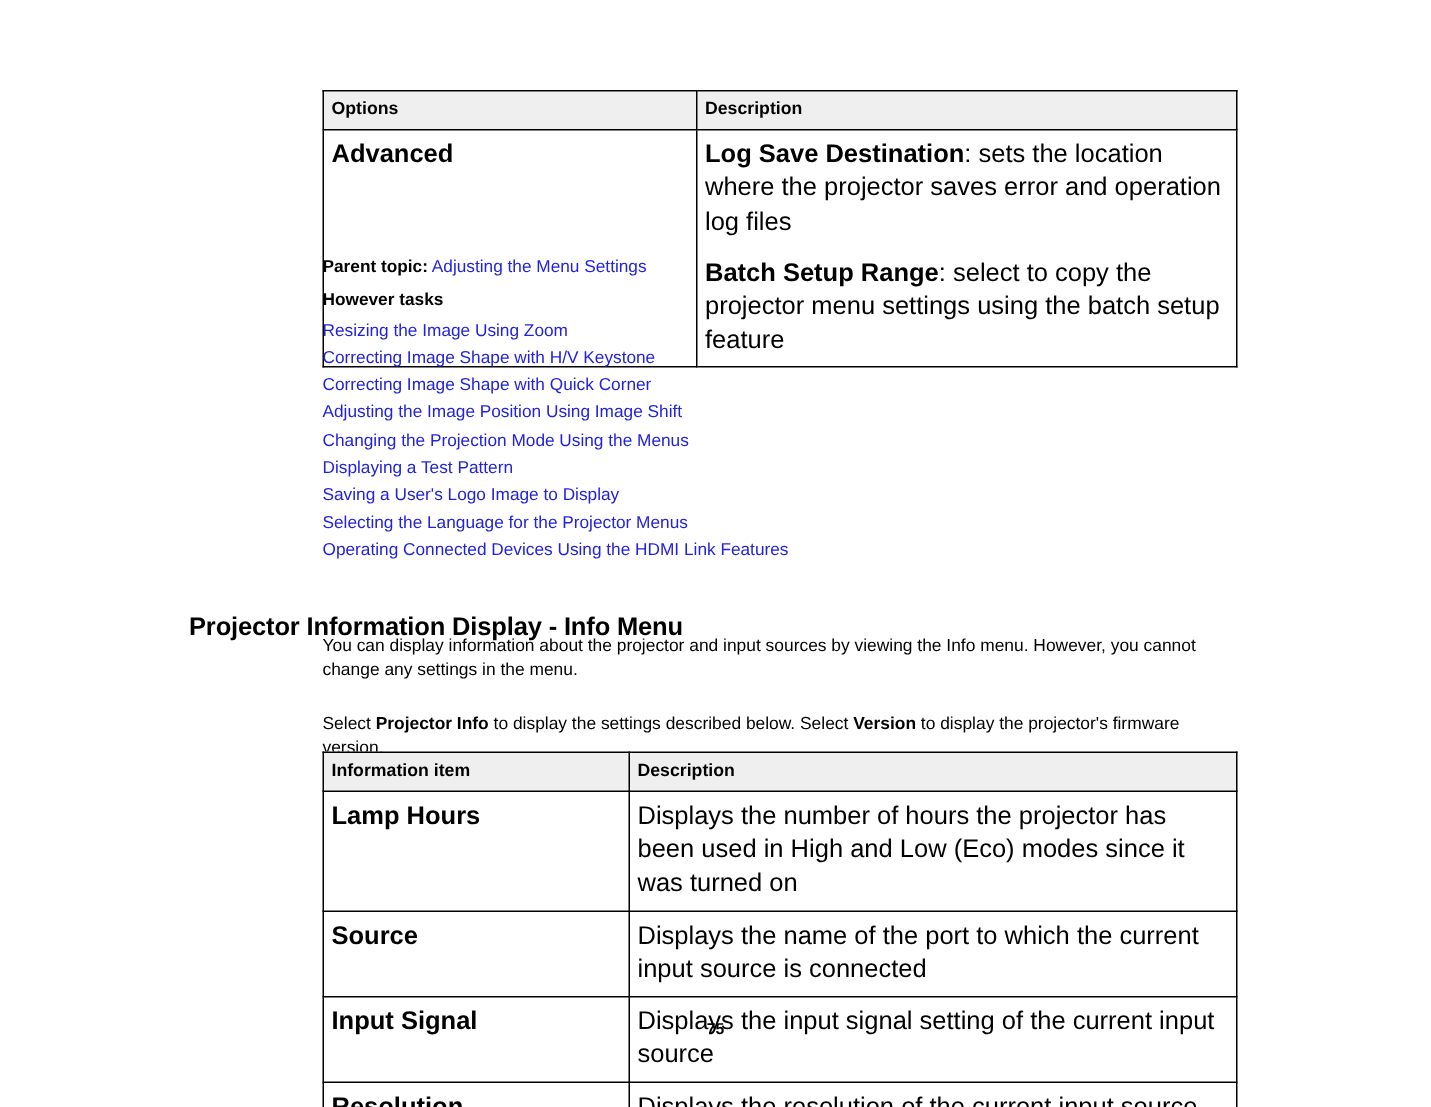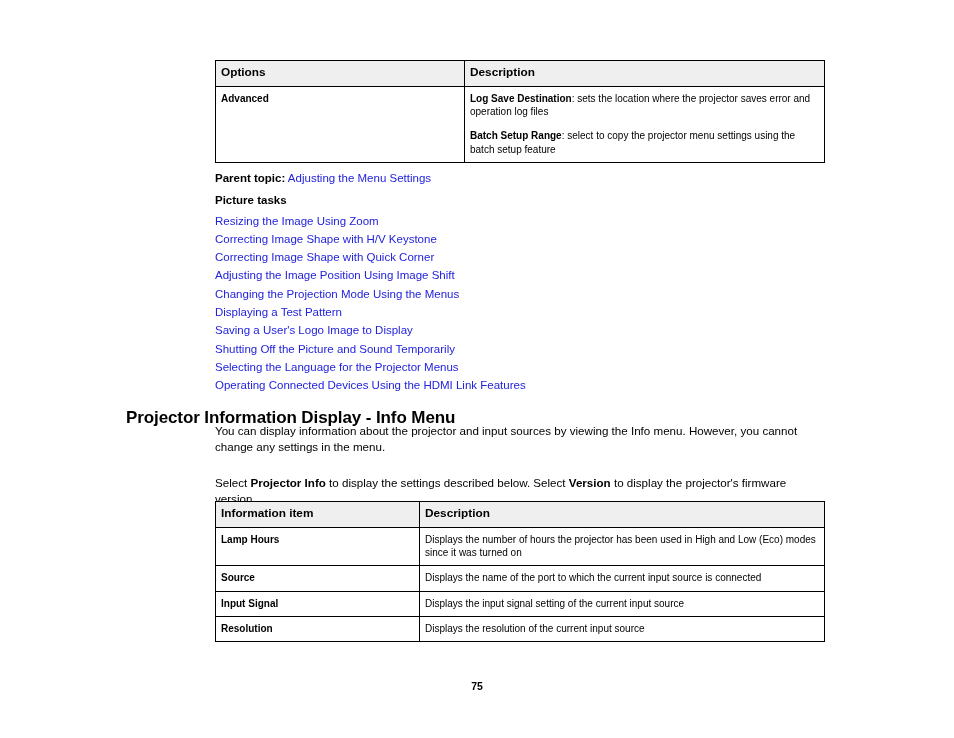--- a/index.html
+++ b/index.html
@@ -25,21 +25,21 @@
     position: absolute;
     border-collapse: collapse;
     table-layout: fixed;
     border: 1.5px solid #000;
     background: #fff;
   }
   .doc-table td, .doc-table th {
     border: 1px solid #000;
     vertical-align: top;
     padding: 5px 5px 6px 5px;
-    font-size: 10px;
+    font-size: 17px;
     line-height: 1.33;
     text-align: left;
   }
   .doc-table thead th {
     background: #efefef;
     font-weight: bold;
     font-size: 11.8px;
     padding-top: 4px;
     padding-bottom: 5px;
   }
@@ -159,30 +159,29 @@
         </td>
       </tr>
     </tbody>
   </table>
 
   <div class="topic-block">
     <div class="topic-line">
       <span class="topic-label">Parent topic:</span>
       <a class="doc-link">Adjusting the Menu Settings</a>
     </div>
-    <div class="related-head">Picture tasks</div>
+    <div class="related-head">However tasks</div>
     <div class="link-list">
       <div class="topic-line"><a class="doc-link">Resizing the Image Using Zoom</a></div>
       <div class="topic-line"><a class="doc-link">Correcting Image Shape with H/V Keystone</a></div>
       <div class="topic-line"><a class="doc-link">Correcting Image Shape with Quick Corner</a></div>
       <div class="topic-line"><a class="doc-link">Adjusting the Image Position Using Image Shift</a></div>
       <div class="topic-line"><a class="doc-link">Changing the Projection Mode Using the Menus</a></div>
       <div class="topic-line"><a class="doc-link">Displaying a Test Pattern</a></div>
       <div class="topic-line"><a class="doc-link">Saving a User's Logo Image to Display</a></div>
-      <div class="topic-line"><a class="doc-link">Shutting Off the Picture and Sound Temporarily</a></div>
       <div class="topic-line"><a class="doc-link">Selecting the Language for the Projector Menus</a></div>
       <div class="topic-line"><a class="doc-link">Operating Connected Devices Using the HDMI Link Features</a></div>
     </div>
   </div>
 
   <h1 class="section-heading">Projector Information Display - Info Menu</h1>
 
   <div class="body-block">
     <p class="body-p">You can display information about the projector and input sources by viewing the Info menu. However, you cannot change any settings in the menu.</p>
     <p class="body-p"><span>Select </span><span class="b">Projector Info</span><span> to display the settings described below. Select </span><span class="b">Version</span><span> to display the projector's firmware version.</span></p>

